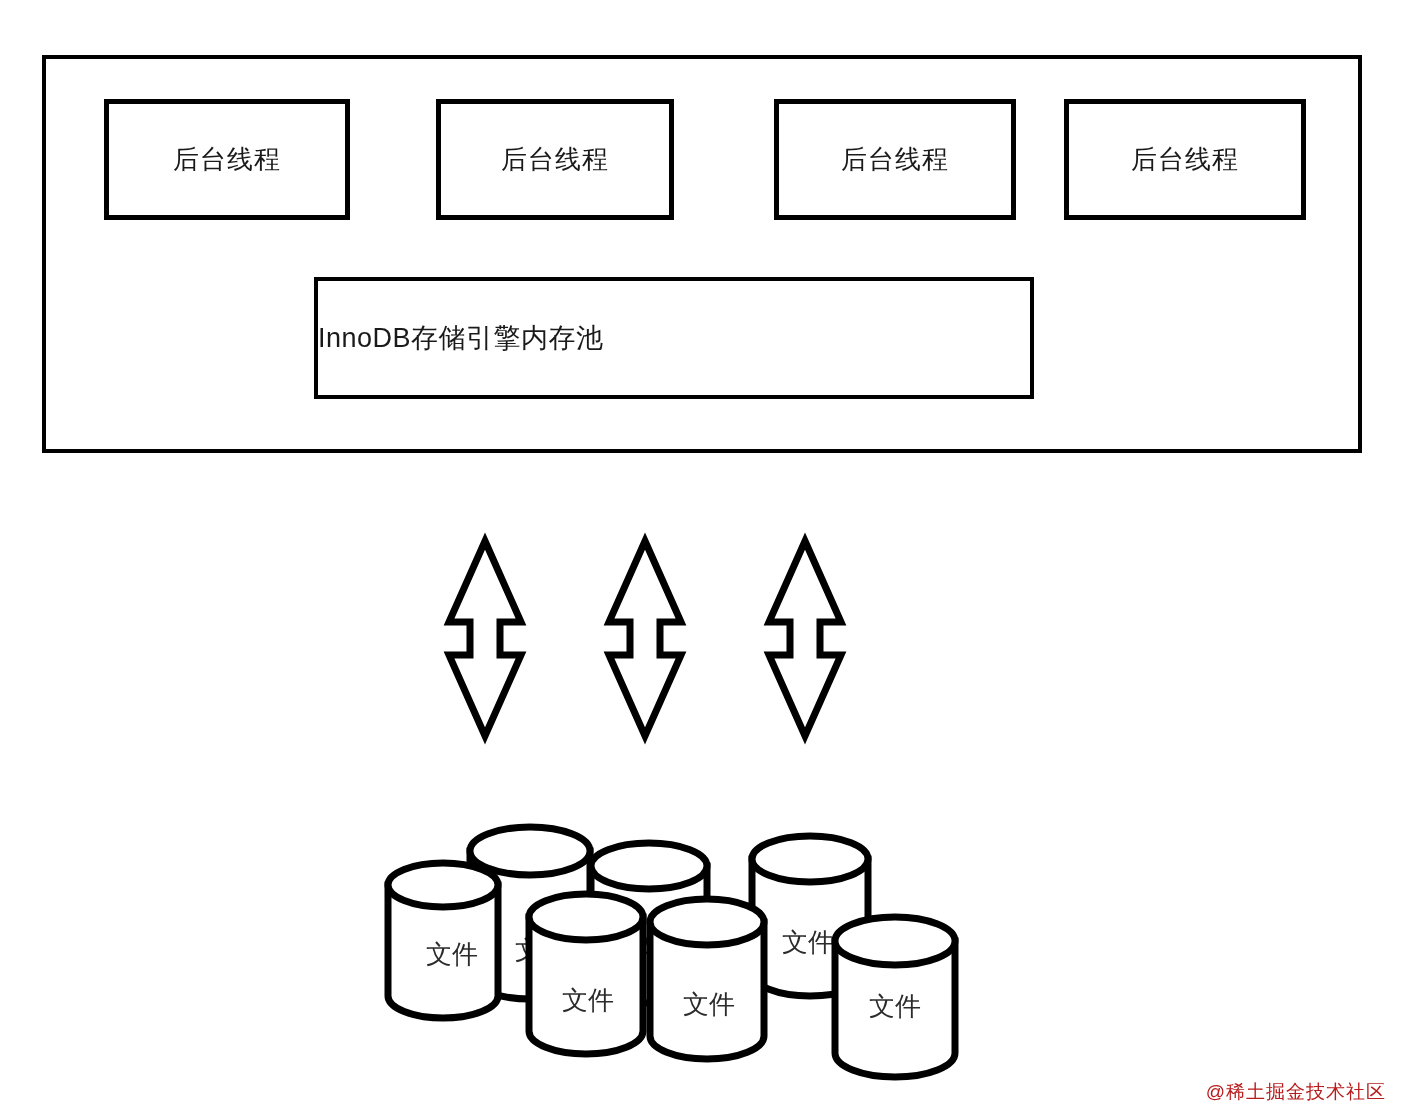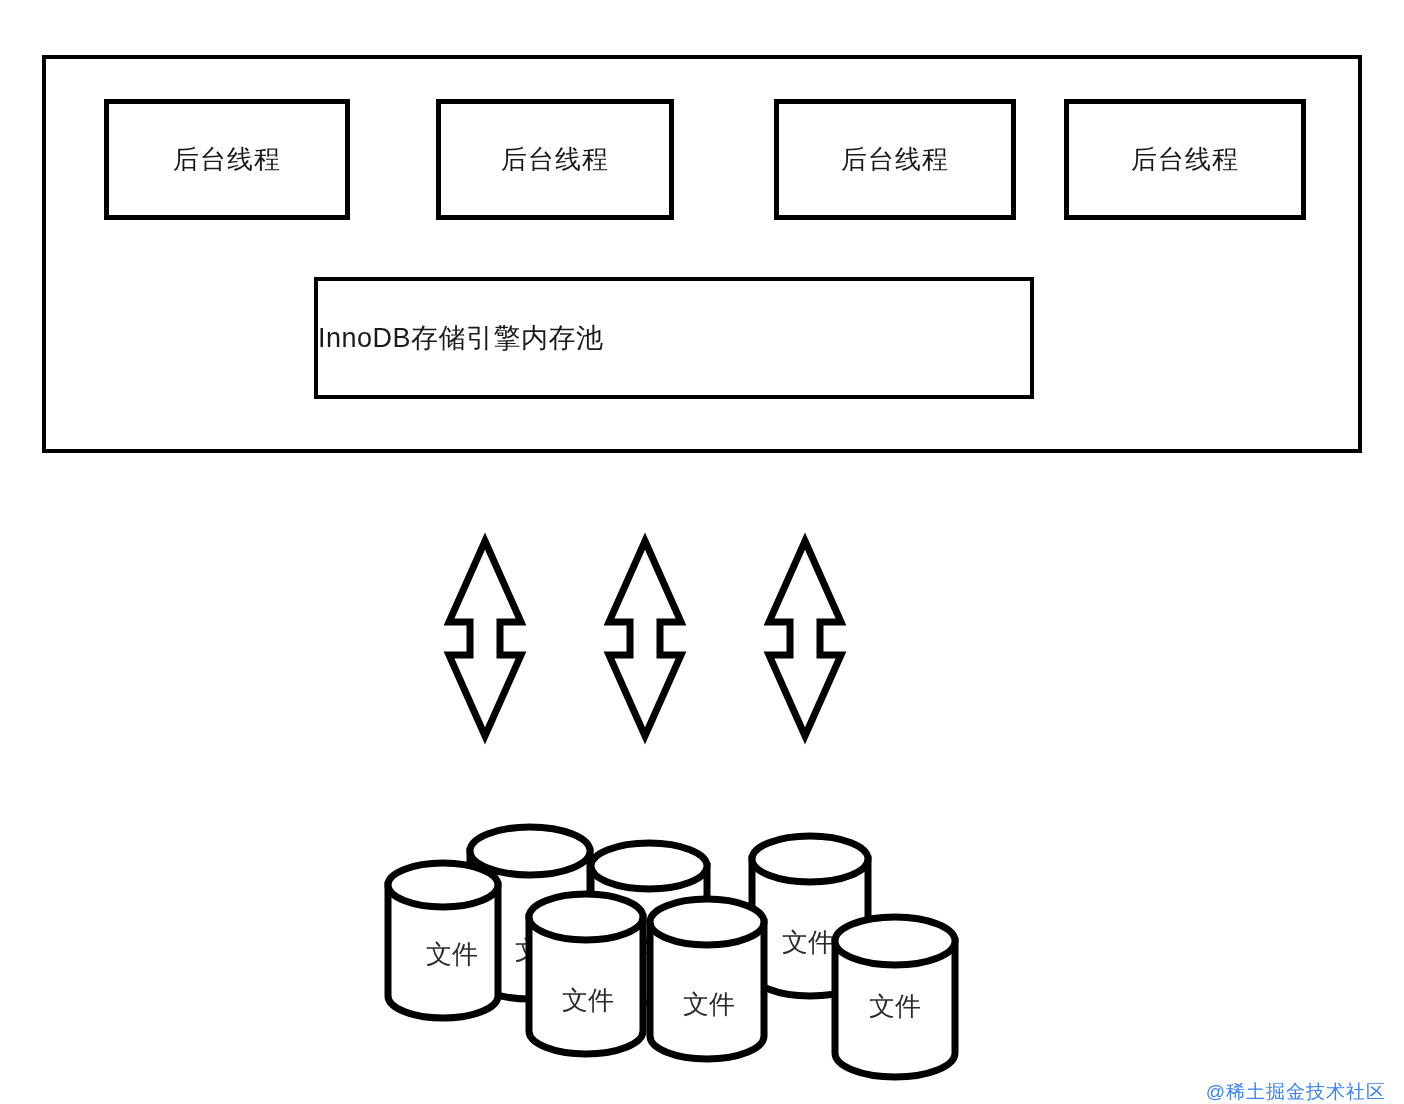--- a/index.html
+++ b/index.html
@@ -101,21 +101,21 @@
     font-size: 26px;
     fill: #2b2b2b;
   }
 
   
   .watermark {
     position: absolute;
     right: 18px;
     bottom: 12px;
     font-size: 19px;
-    color: #3b82f6;
+    color: #b91c1c;
     letter-spacing: 1px;
     white-space: nowrap;
   }
 </style>
 </head>
 <body>
 
 <div id="canvas">
 
   <div class="engine-container">

